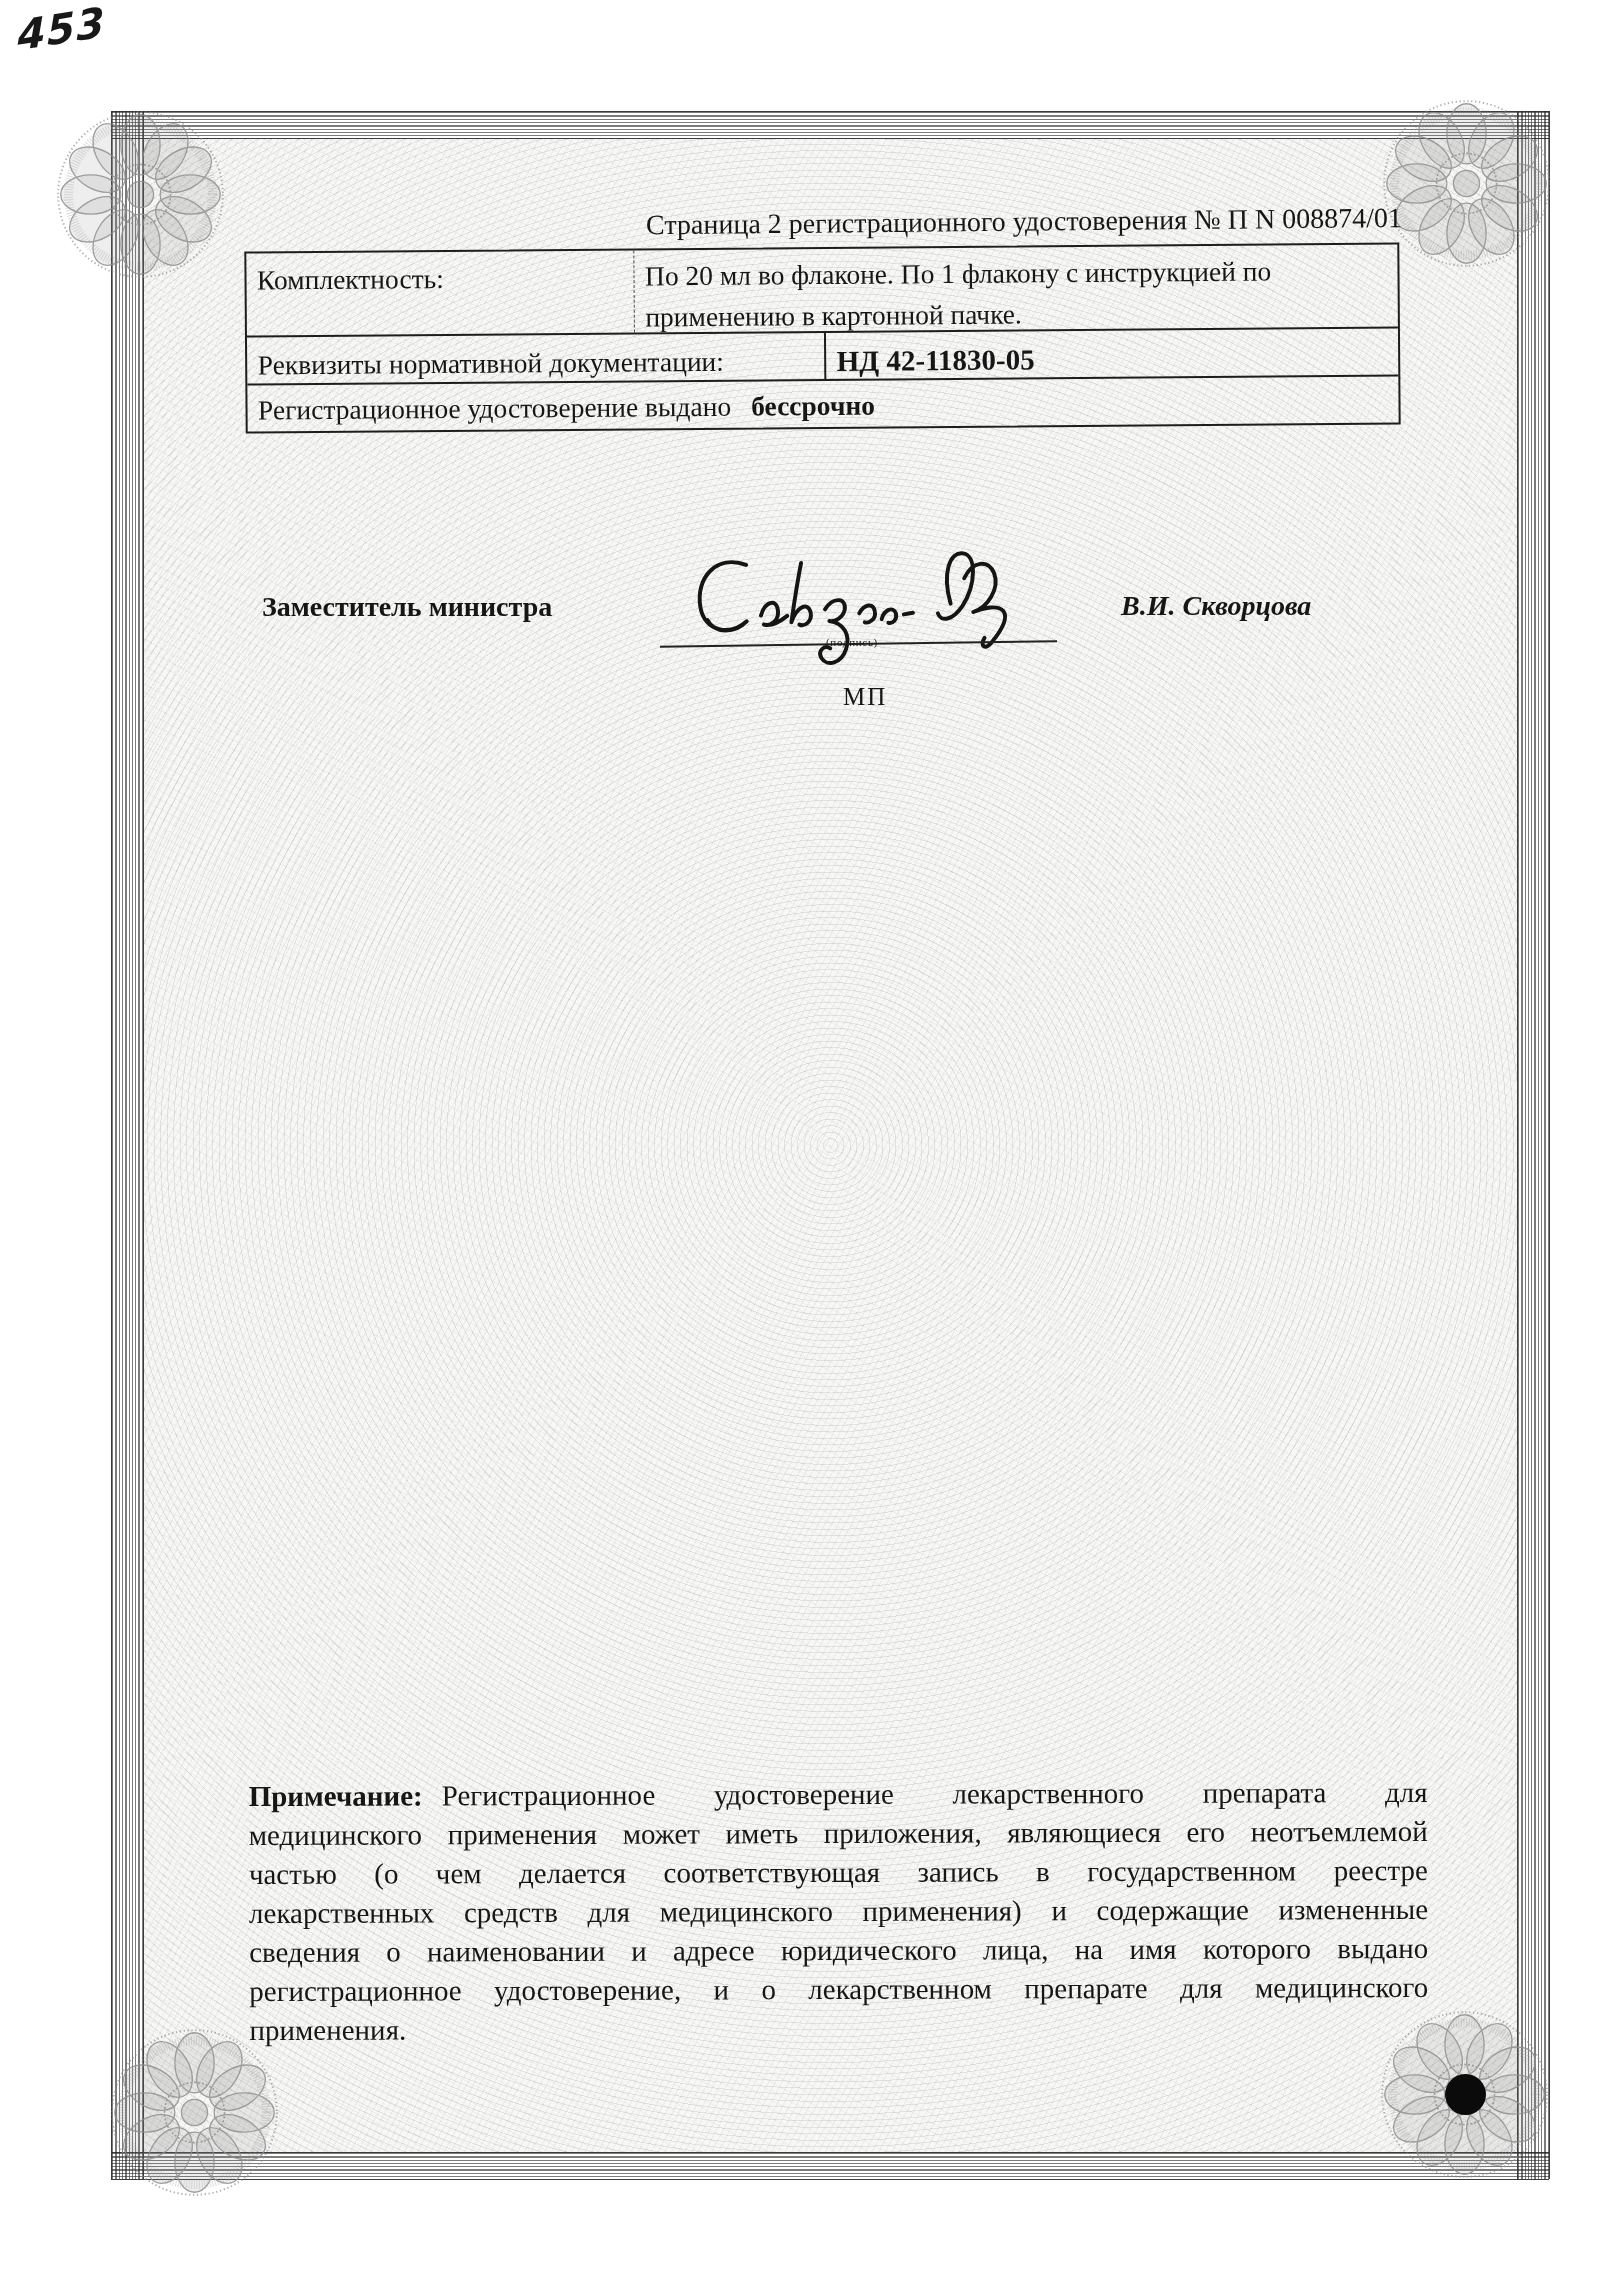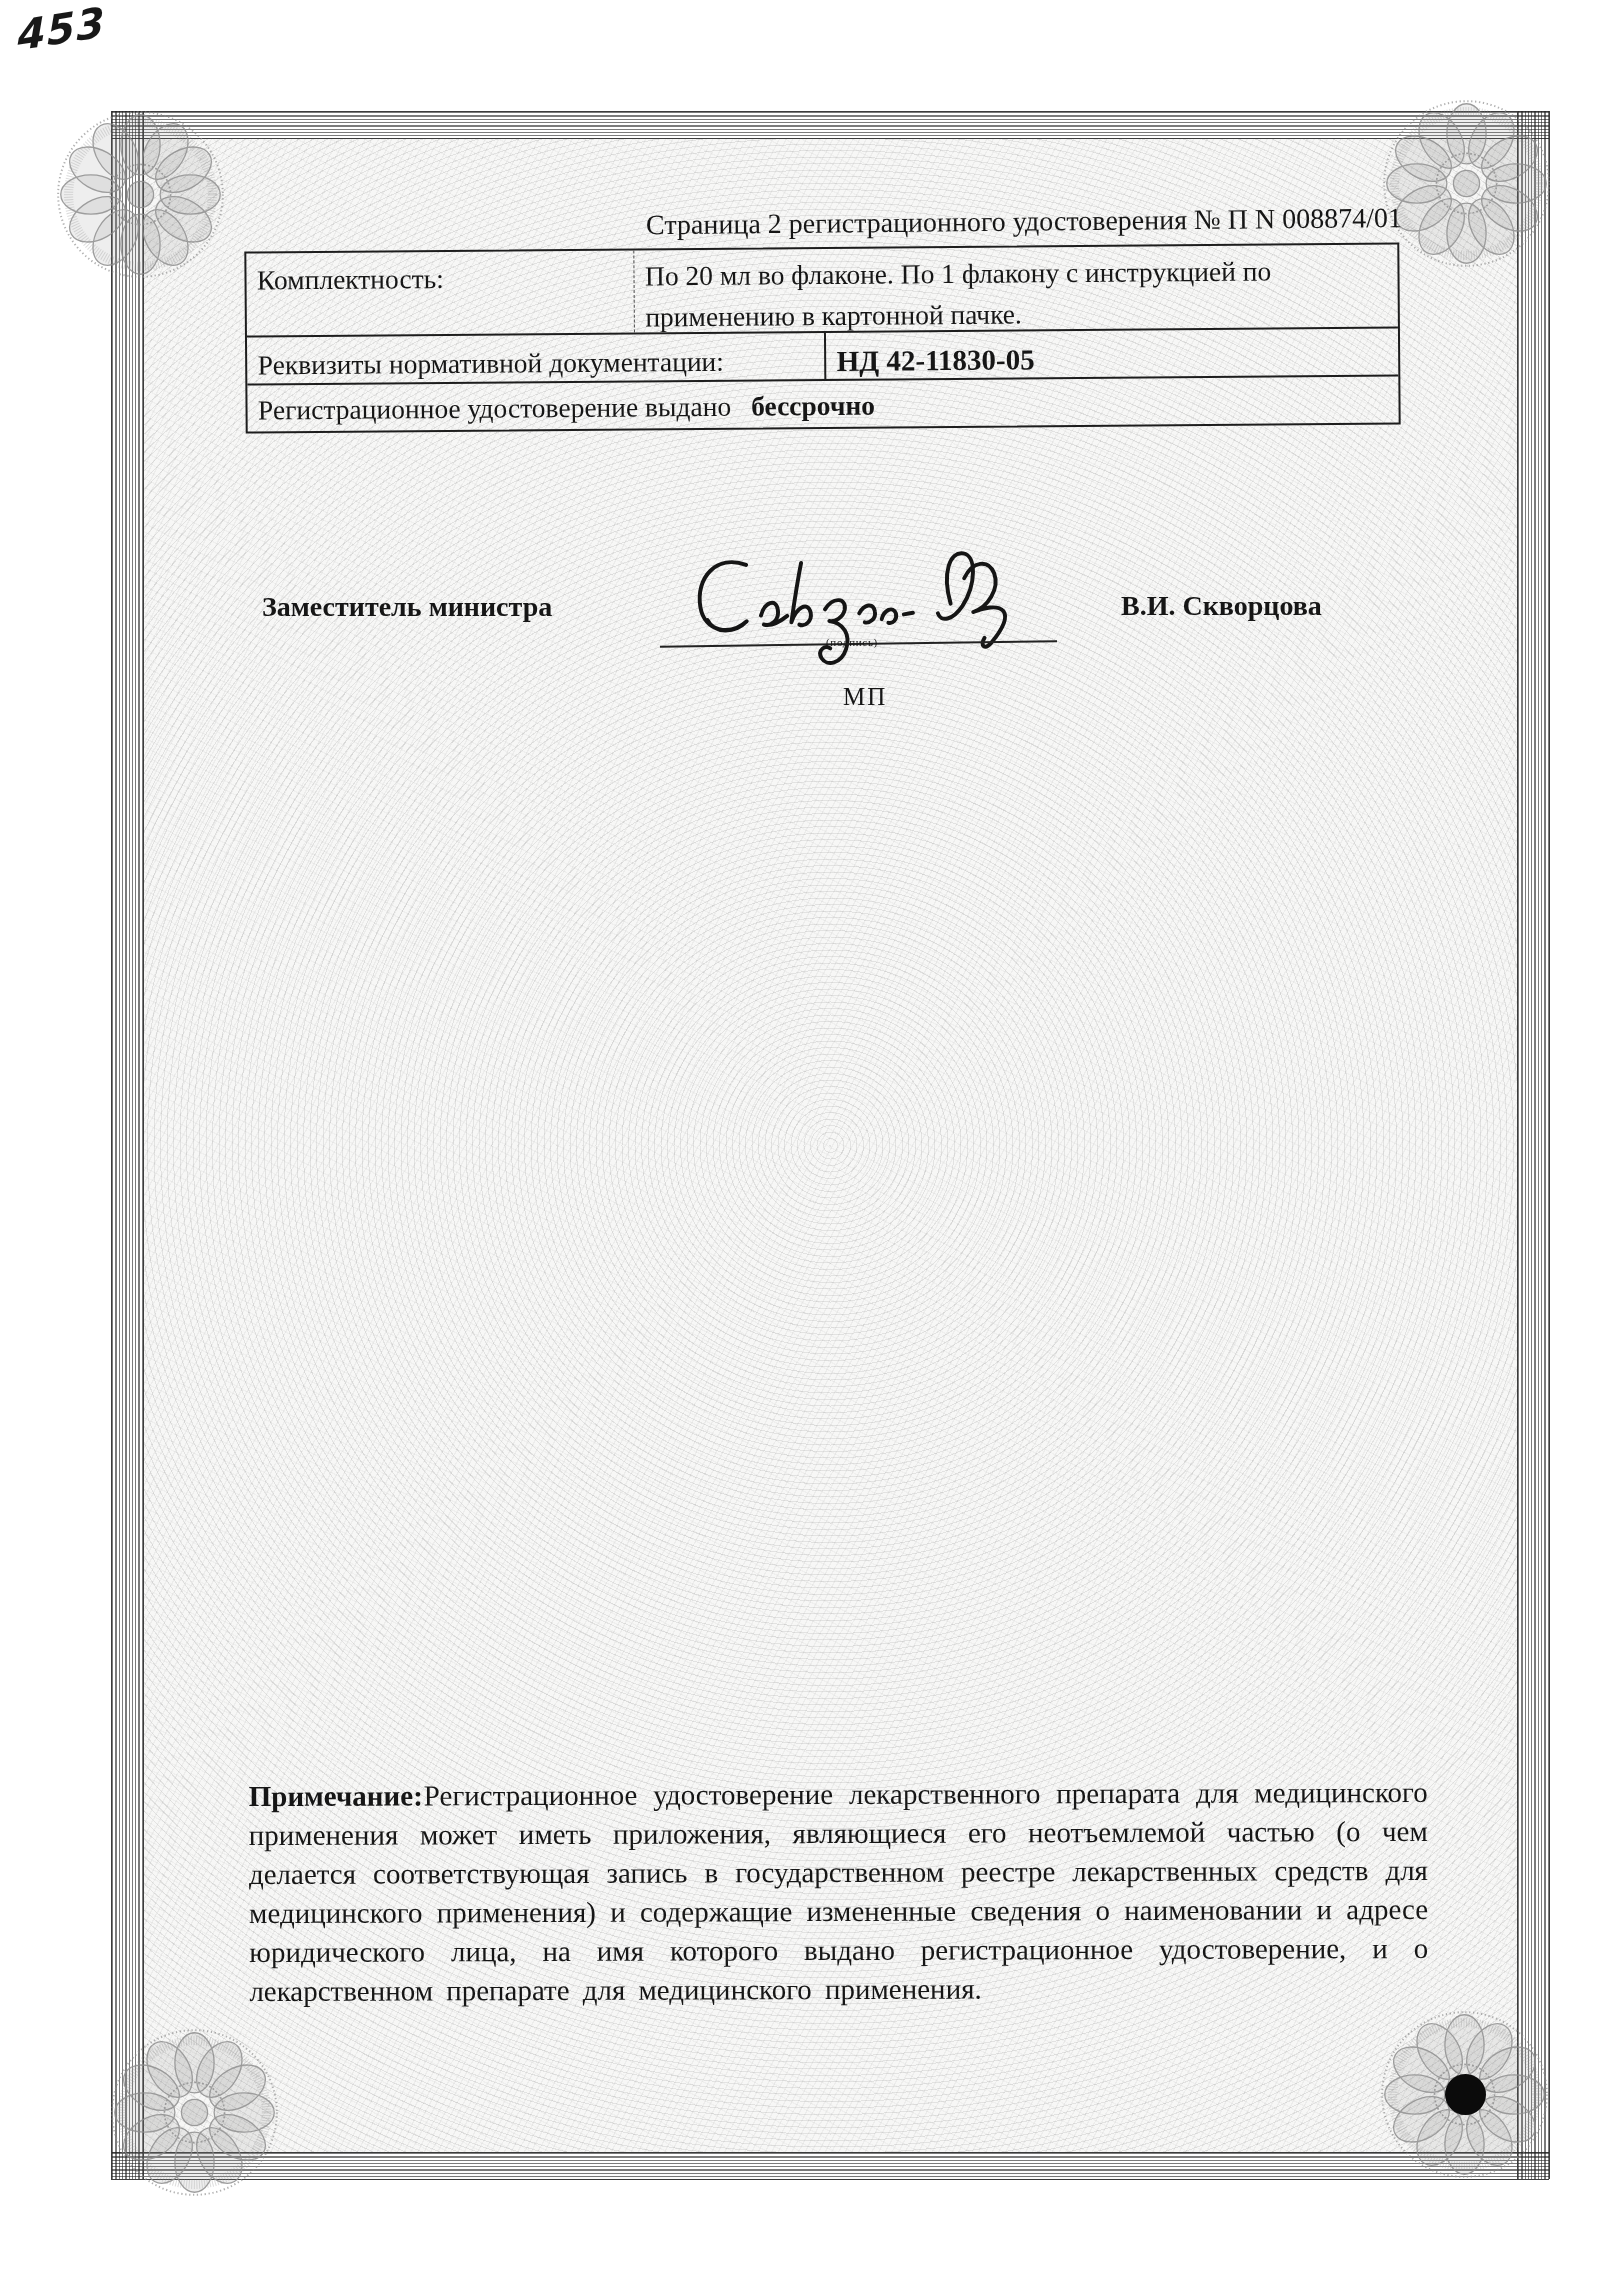--- a/index.html
+++ b/index.html
@@ -81,37 +81,37 @@
   .label-cell{width:387px;padding:7.9px 5.2px 0 10.5px;line-height:38px;}
   .trow-2 .label-cell{width:577px;padding-top:9.2px;}
   .value-cell{flex:1;padding:5.2px 9.2px 0 10.5px;line-height:41px;}
   .trow-1 .value-cell{border-left:1.3px dashed #4a4a4a;}
   .trow-2 .value-cell{border-left:2px solid #1d1d1d;font-weight:bold;font-size:29px;padding-top:7.9px;}
   .full-cell{width:100%;padding:9.2px 5.2px 0 10.5px;}
   .bold-inline{font-weight:bold;margin-left:20px;}
 
   
   .position-title{position:absolute;left:262px;top:591px;font-size:28px;font-weight:bold;white-space:nowrap;}
-  .signer-name{position:absolute;left:1121px;top:590px;font-size:28px;font-weight:bold;white-space:nowrap;}
+  .signer-name{position:absolute;left:1121px;top:590px;font-size:28px;font-weight:bold;white-space:nowrap;font-style:italic;}
   .signature-svg{position:absolute;left:681px;top:549px;width:367px;height:131px;transform:rotate(-2deg);}
   .sig-line{
     position:absolute;left:660px;top:643px;width:397px;height:2px;background:#222;
     transform:rotate(-0.8deg);
   }
   .sig-caption{position:absolute;left:826px;top:636px;font-size:11px;letter-spacing:0.7px;}
   .stamp-mp{position:absolute;left:843px;top:683px;font-size:25px;letter-spacing:2px;text-align:center;}
 
   
   .note{
     position:absolute;left:249px;top:1775px;width:1179px;
     font-size:29px;line-height:39px;
     text-align:justify;word-spacing:5.9px;
     transform:rotate(-0.2deg);
   }
-  .note-label{font-weight:bold;margin-right:1px;}
+  .note-label{font-weight:bold;margin-right:19px;}
 </style>
 </head>
 <body>
 
 <div class="page">
 
   <div class="inner-field"></div>
 
   <div class="band h top"></div>
   <div class="band h bottom"></div>

